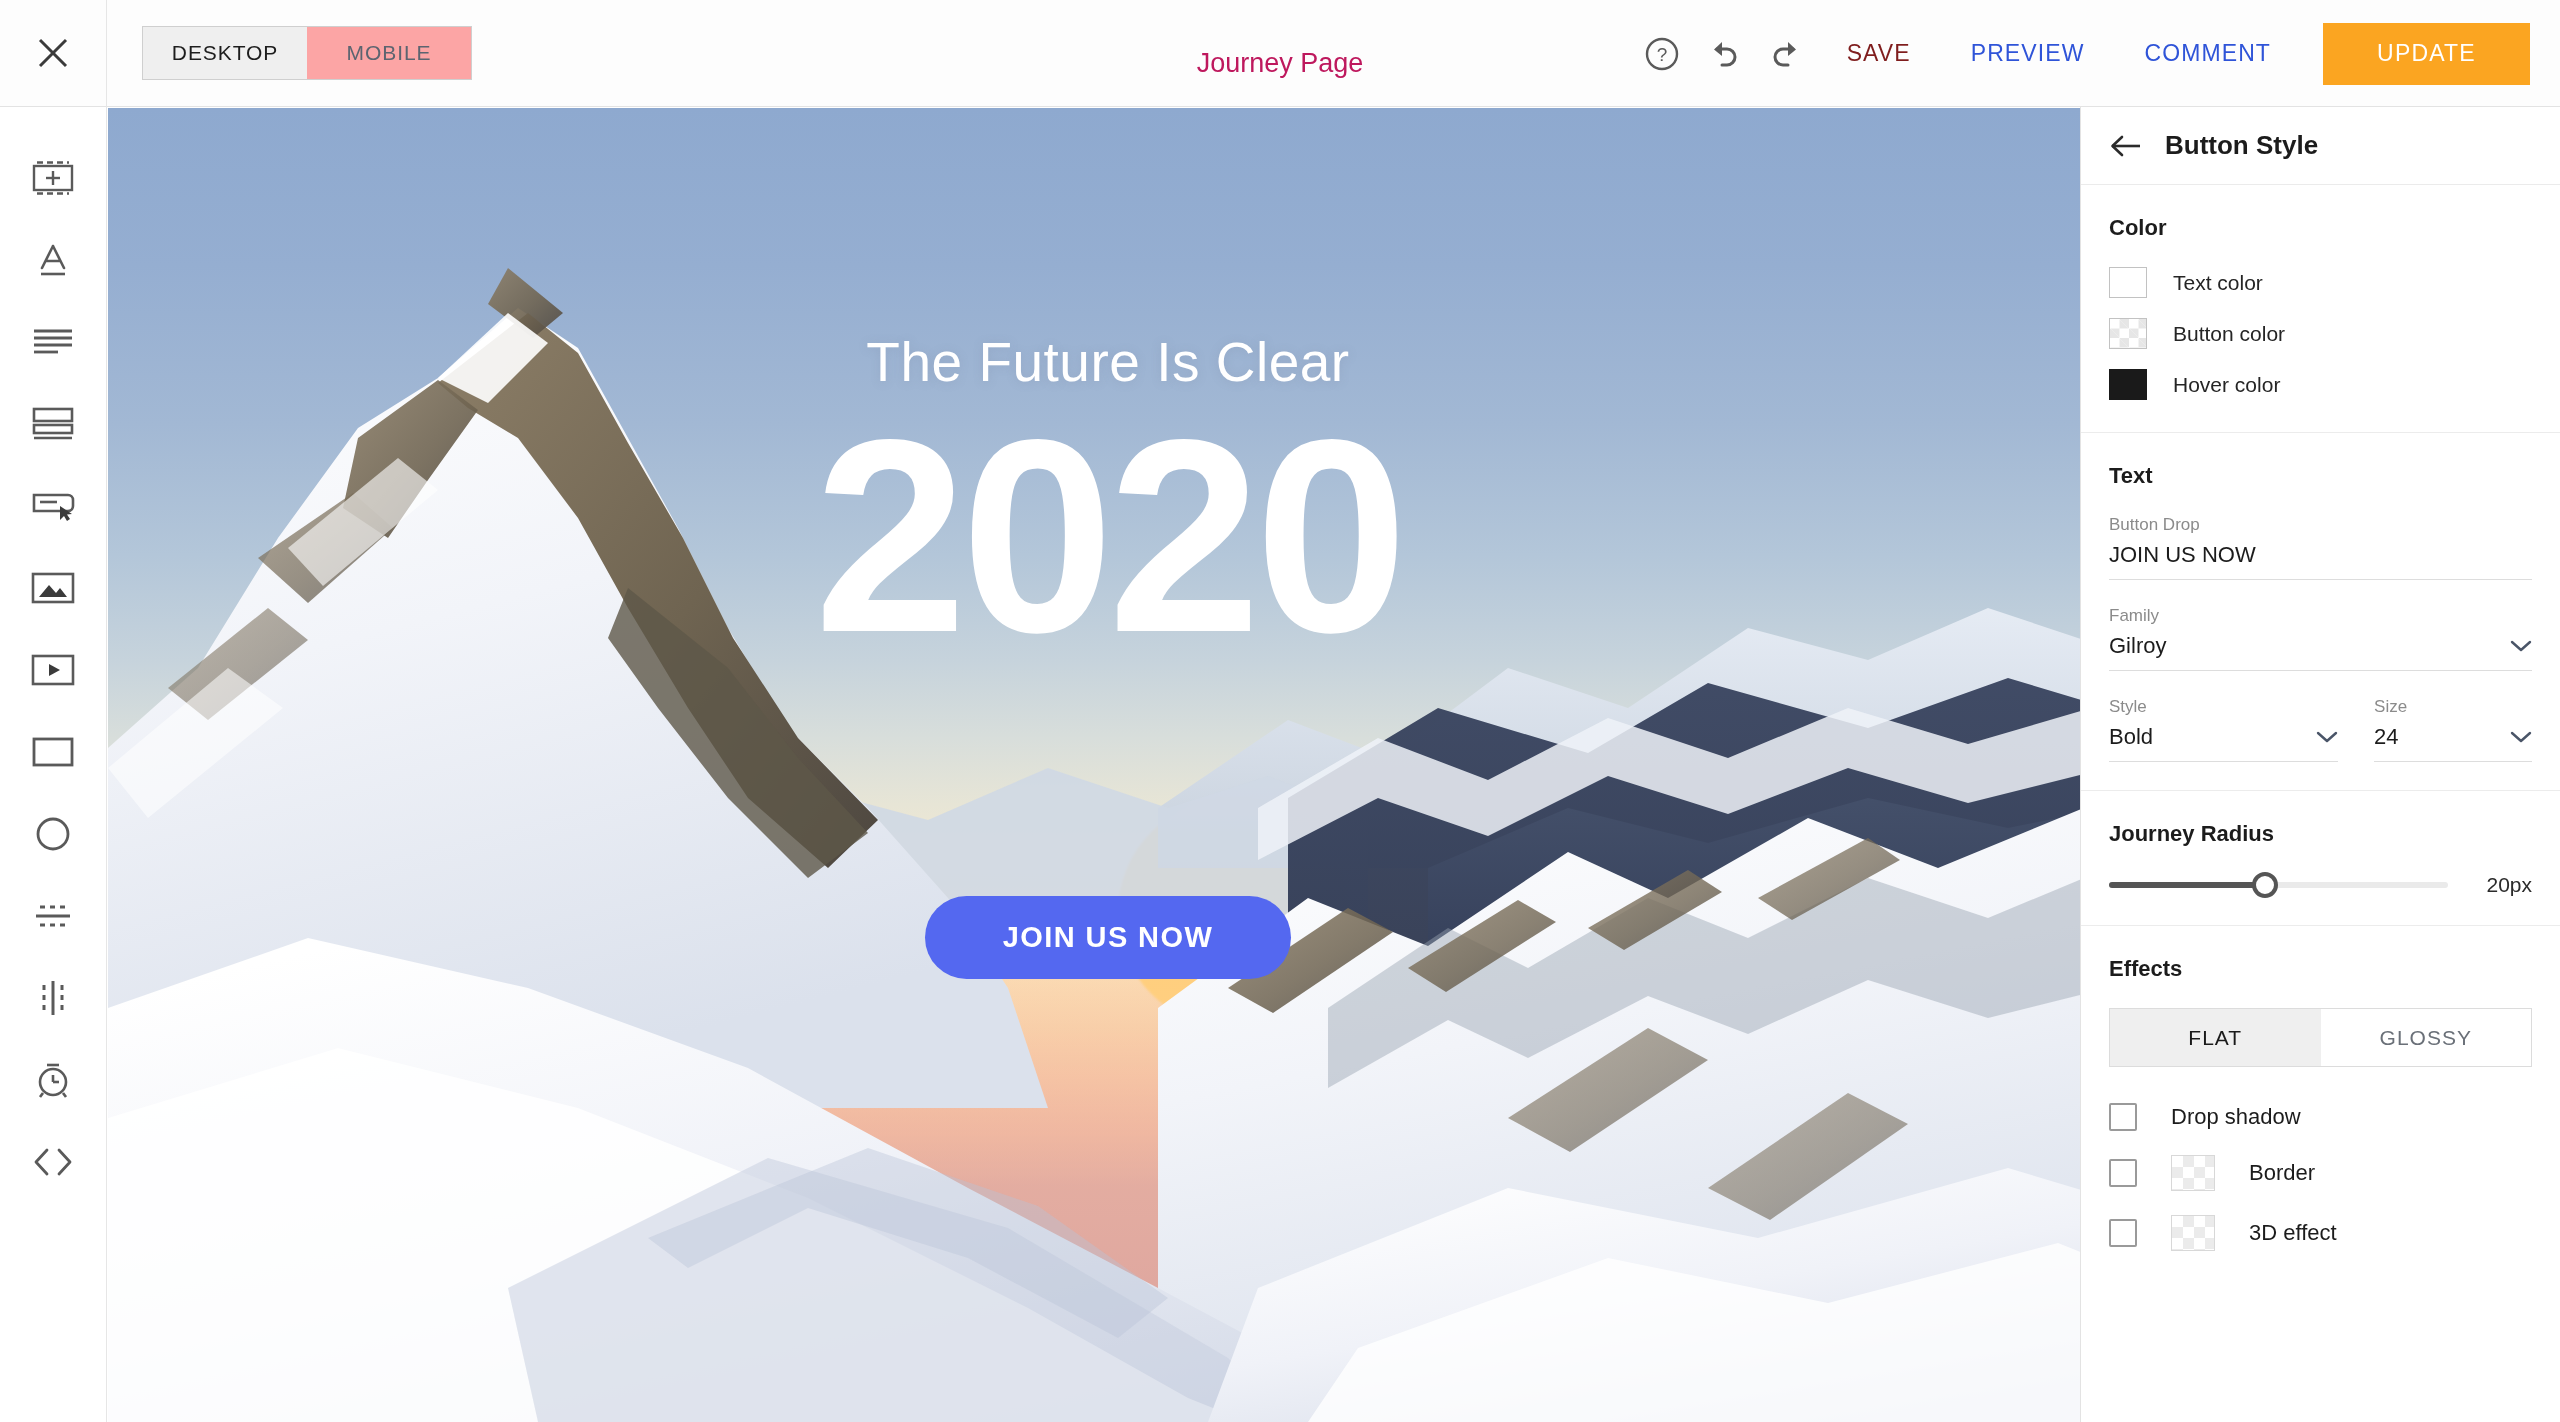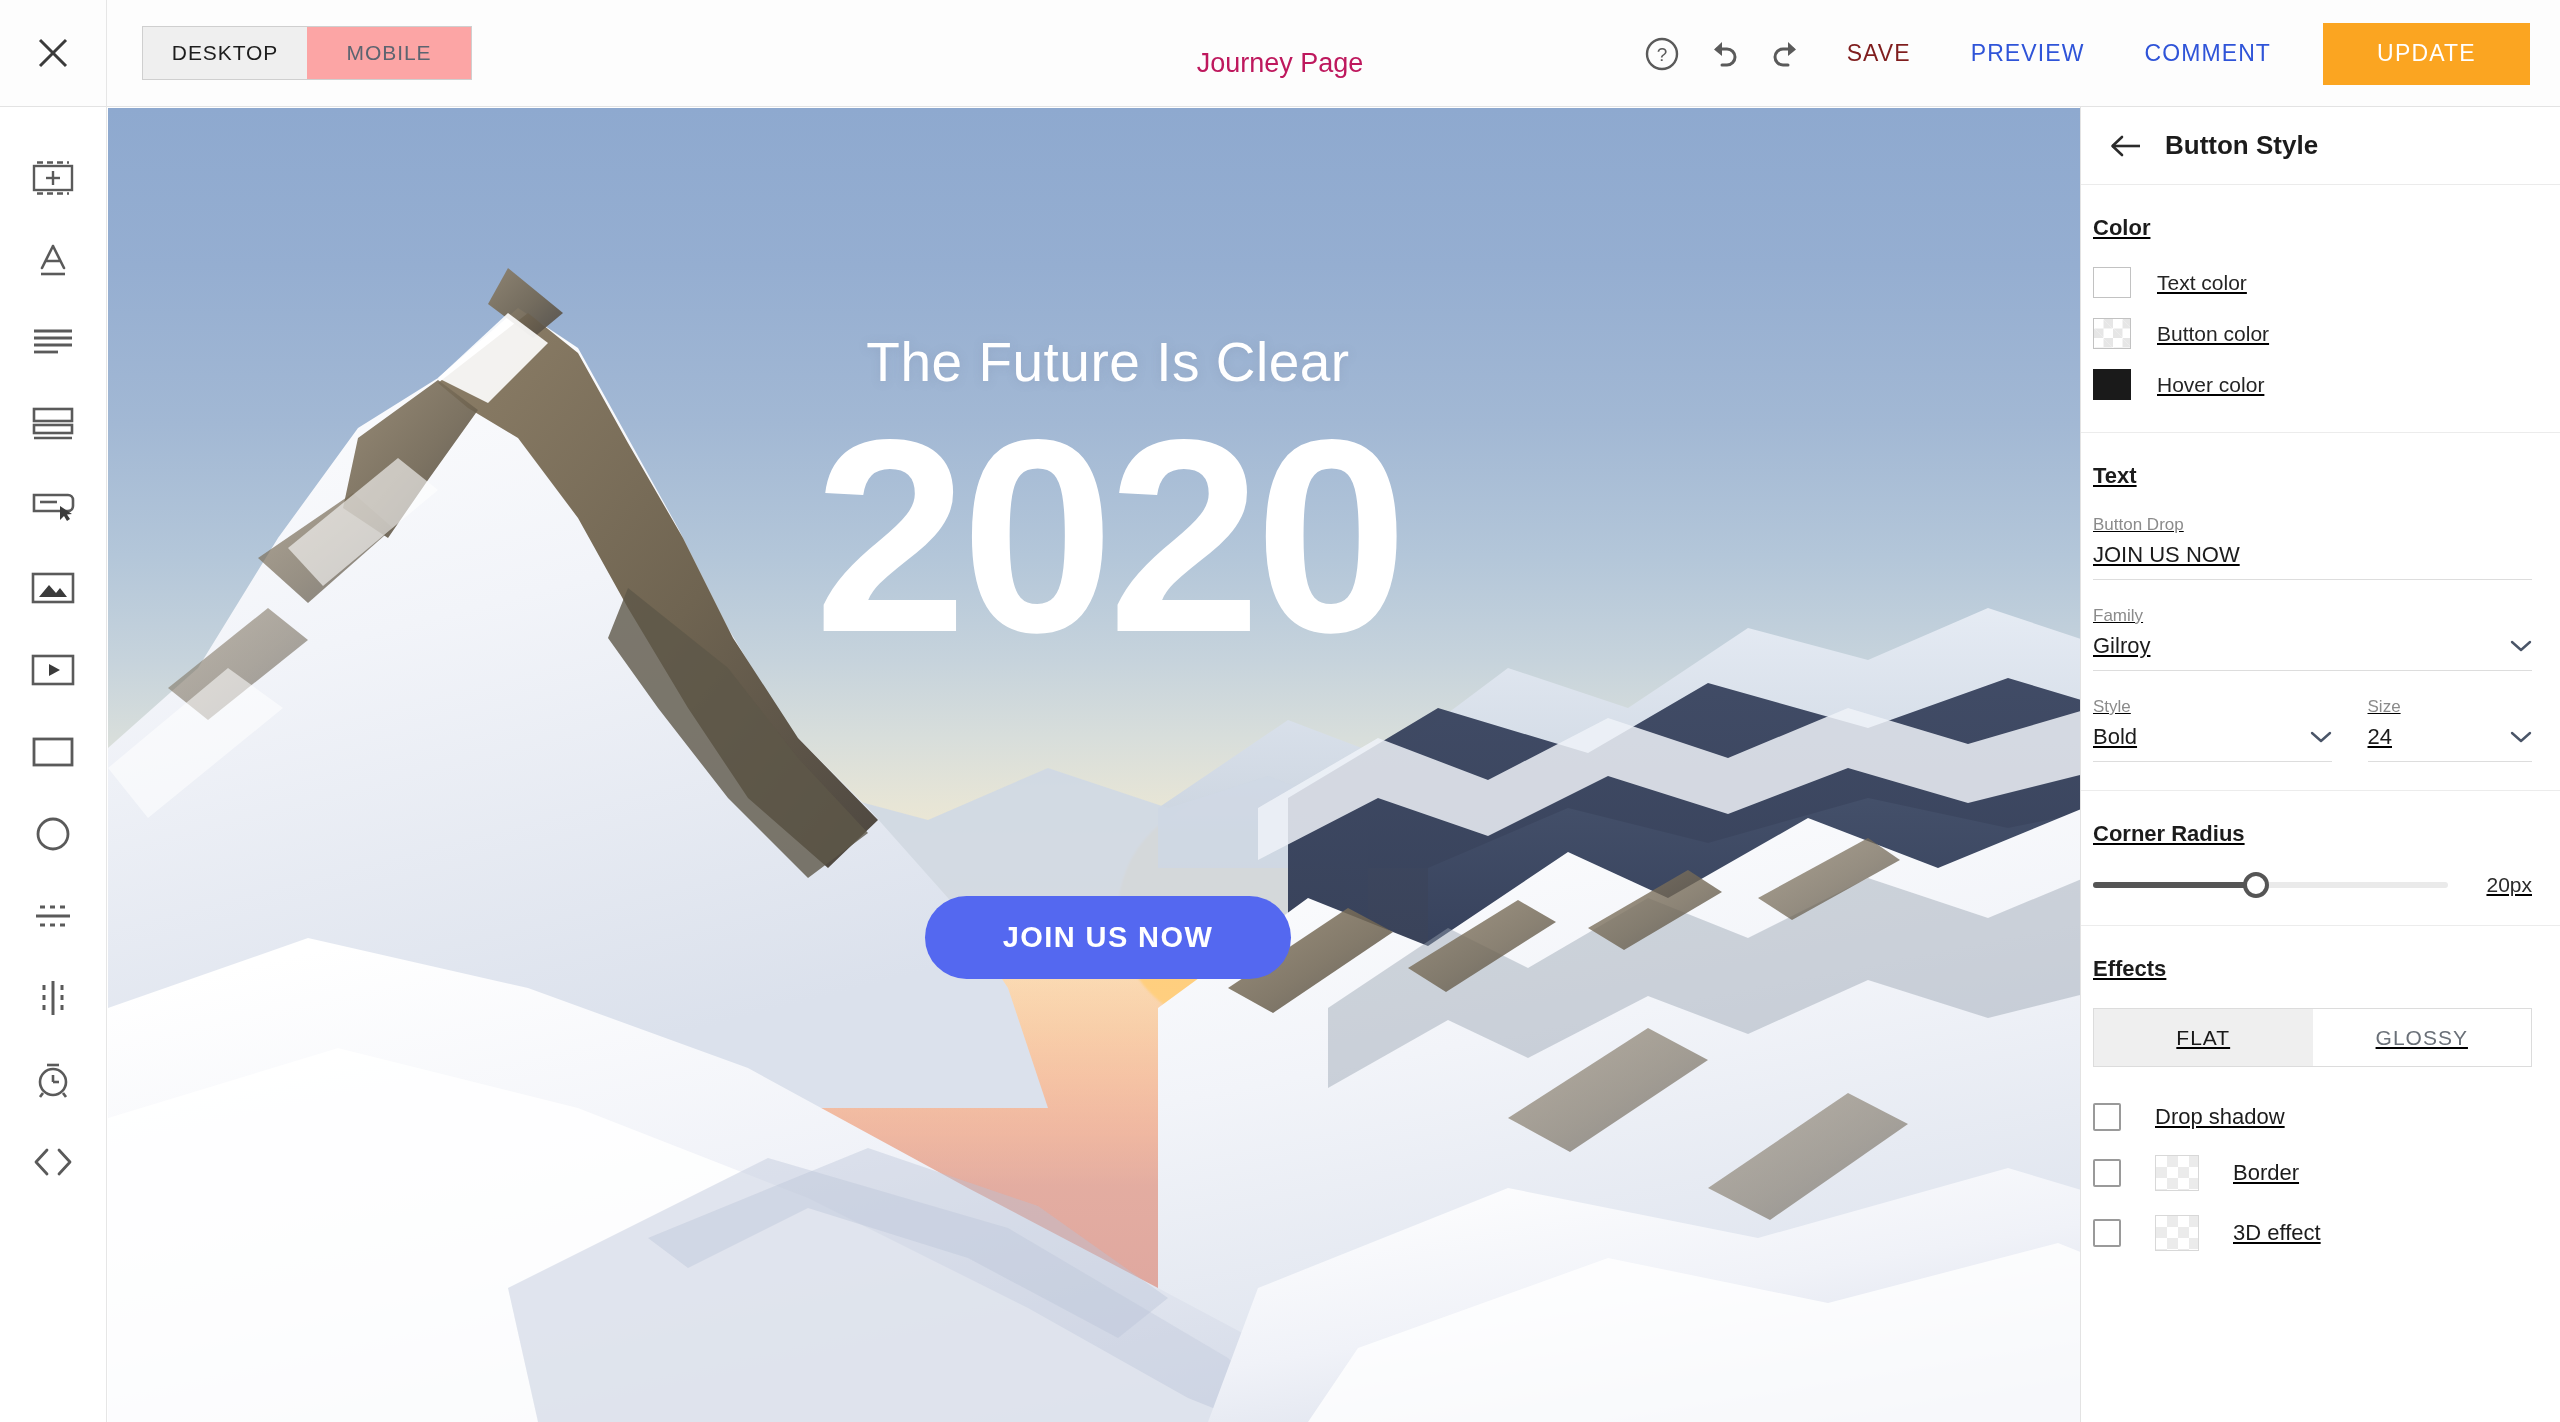--- a/index.html
+++ b/index.html
@@ -162,21 +162,21 @@
     overflow: hidden;
   }
   #panel-head {
     height: 78px; display: flex; align-items: center;
     padding-left: 28px; gap: 22px;
     border-bottom: 1px solid #ebebeb;
   }
   #panel-title { font-size: 26px; font-weight: 700; color: #1c1c1c; }
   .back-arrow { cursor: pointer; display:flex; align-items:center; }
 
-  .sect { padding: 30px 28px 28px 12px; text-decoration: underline; }
+  .sect { padding: 30px 28px 28px 28px; }
   .sect + .sect { border-top: 1px solid #ececec; }
   .sect-title { font-size: 22px; font-weight: 700; color: #1c1c1c; margin-bottom: 26px; }
 
   .color-row {
     display: flex; align-items: center; gap: 26px; margin-bottom: 20px;
   }
   .swatch {
     width: 38px; height: 31px; border: 1px solid #c2c2c2; cursor: pointer;
     flex: none;
   }
@@ -593,21 +593,21 @@
               <svg width="22" height="14" viewBox="0 0 22 14">
                   <path d="M2 3 L11 11 L20 3" fill="none" stroke="#4a5568" stroke-width="2.4" stroke-linecap="round" stroke-linejoin="round"></path>
                 </svg>
             </span>
           </div>
         </div>
       </div>
     </div>
 
     <div class="sect">
-      <div class="sect-title">Corner Radius</div>
+      <div class="sect-title">Journey Radius</div>
       <div id="slider-row">
         <div id="slider-track">
           <div id="slider-fill" style="width: 46%;"></div>
           <div id="slider-thumb" style="left: 46%;"></div>
         </div>
         <span id="slider-value">20px</span>
       </div>
     </div>
 
     <div class="sect">

